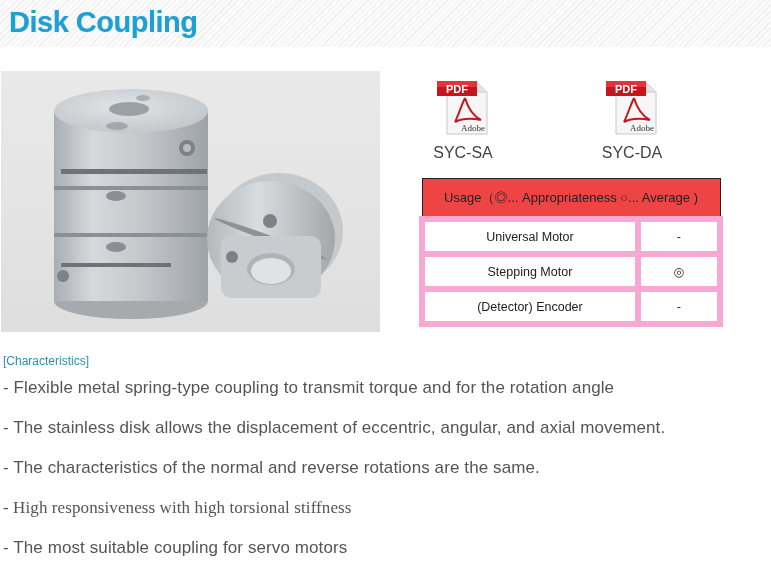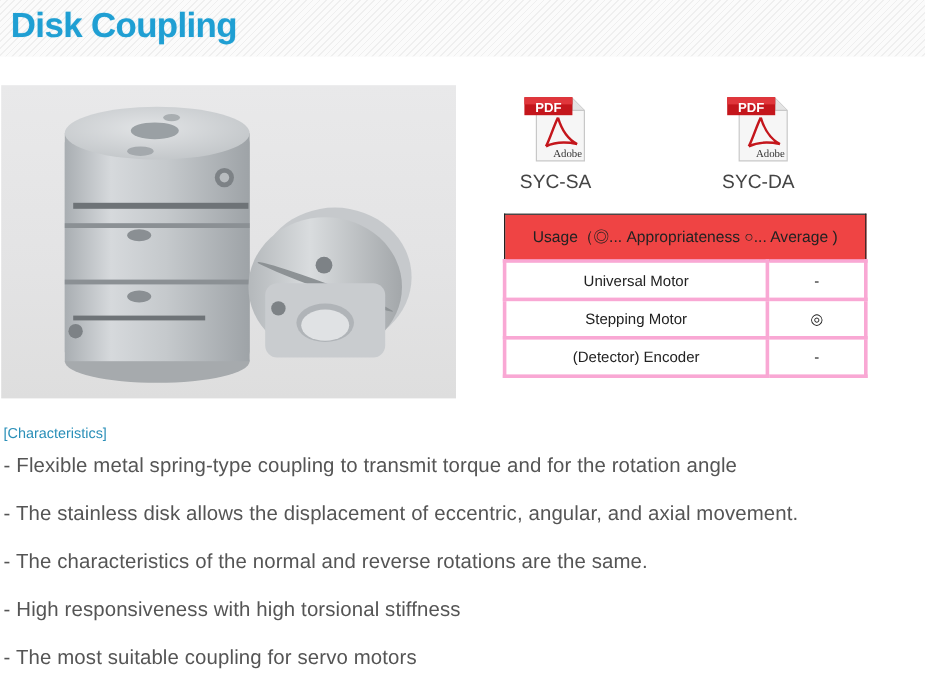--- a/index.html
+++ b/index.html
@@ -38,21 +38,21 @@
       position: absolute; left: 419px; top: 178px; width: 304px;
       border-collapse: collapse;
       font-size: 12.5px; color: #222;
       font-family: "Liberation Sans", sans-serif;
     }
     table.usage th {
       background: #ef4444; height: 35px; font-weight: normal;
       border: 1px solid #222; font-size: 13px;
     }
     table.usage td {
-      border: 3px solid #f9a8d4; height: 27px; text-align: center; background: #fff;
+      border: 6px solid #f9a8d4; height: 27px; text-align: center; background: #fff;
     }
     table.usage td.col-name { width: 222px; }
     table.usage td.col-val { width: 80px; }
     .char-title {
       position: absolute; left: 3px; top: 354px;
       font-size: 12px; color: #2a8fb8;
       font-family: "Liberation Sans", sans-serif;
     }
     .char-item {
       position: absolute; left: 3px;
@@ -169,14 +169,14 @@
       <td class="col-name">(Detector) Encoder</td>
       <td class="col-val">-</td>
     </tr>
   </tbody>
 </table>
 
 <div class="char-title">[Characteristics]</div>
 <div class="char-item" style="top:378px;">- Flexible metal spring-type coupling to transmit torque and for the rotation angle</div>
 <div class="char-item" style="top:418px;">- The stainless disk allows the displacement of eccentric, angular, and axial movement.</div>
 <div class="char-item" style="top:458px;">- The characteristics of the normal and reverse rotations are the same.</div>
-<div class="char-item" style="top:498px;">- High responsiveness with high torsional stiffness</div>
+<div class="char-item" style="top:498px;font-family:Liberation Serif, serif;">- High responsiveness with high torsional stiffness</div>
 <div class="char-item" style="top:538px;">- The most suitable coupling for servo motors</div>
 
 </body></html>

